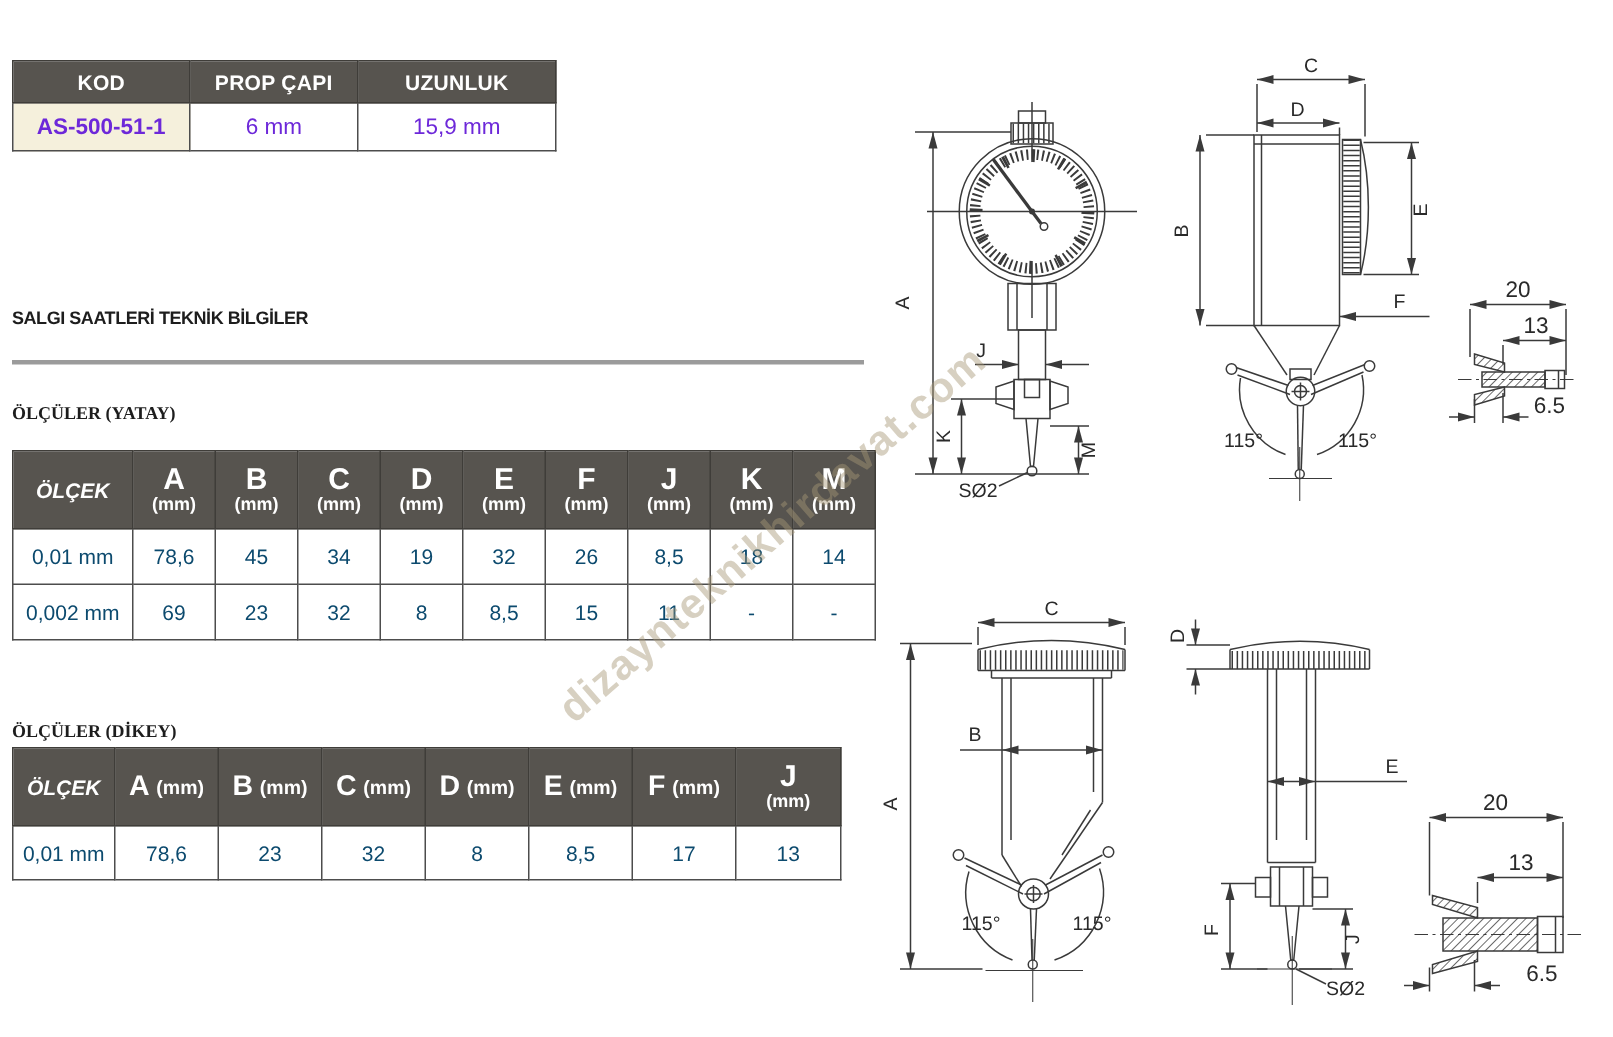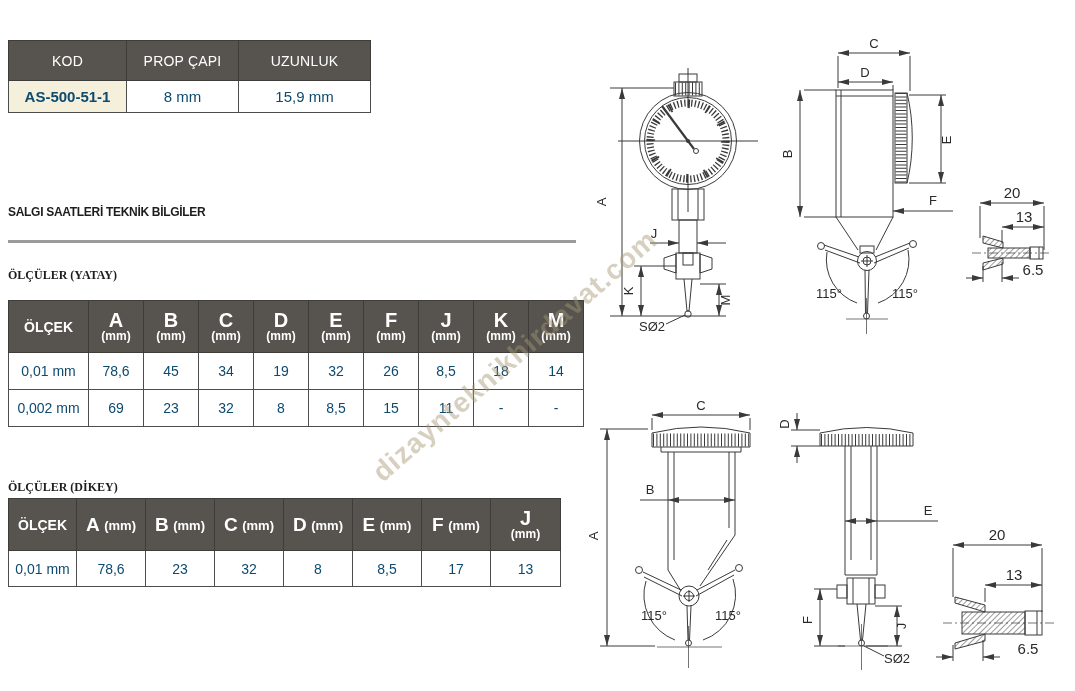--- a/index.html
+++ b/index.html
@@ -2,34 +2,34 @@
 <html><head>
 <meta charset="utf-8">
 <style>
   * { margin:0; padding:0; box-sizing:border-box; }
   html,body { width:1075px; height:691px; background:#fff; font-family:"Liberation Sans", sans-serif; overflow:hidden; position:relative; }
   .abs { position:absolute; }
 
   
   table { border-collapse:collapse; table-layout:fixed; }
   .kod-table { left:8px; top:40px; width:362px; z-index:1; }
-  .kod-table th { background:#57544f; color:#fff; font-size:14px; font-weight:normal; height:40px; border:1px solid #3f3d39; border-left:1px solid #7d7a74; letter-spacing:.2px; }
+  .kod-table th { background:#57544f; color:#fff; font-size:14px; font-weight:bold; height:28px; border:1px solid #3f3d39; border-left:1px solid #7d7a74; letter-spacing:.2px; }
   .kod-table th:first-child { border-left:1px solid #3f3d39; }
-  .kod-table td { font-size:15px; text-align:center; height:32px; border:1px solid #4d4d4d; color:#0c4a6e; }
+  .kod-table td { font-size:15px; text-align:center; height:32px; border:1px solid #4d4d4d; color:#6d28d9; }
   .kod-table td.kod { background:#f5f0dc; font-weight:bold; }
   .kod-table tr.alt td:not(.kod) { background:#ececec; }
 
   
   .main-title { left:8px; top:205px; font-size:12px; font-weight:bold; color:#1d1d1d; letter-spacing:-0.3px; z-index:1; }
   .rule { left:8px; top:240px; width:568px; height:3px; background:#9b9b9b; z-index:1; }
   .sub-label { font-size:12px; font-weight:bold; color:#1d1d1d; z-index:1;font-family:Liberation Serif, serif; }
 
   
   .dim-table th { background:#57544f; color:#fff; border:1px solid #3f3d39; border-left:1px solid #7d7a74; font-weight:bold; }
-  .dim-table th:first-child { border-left:1px solid #3f3d39; }
+  .dim-table th:first-child { border-left:1px solid #3f3d39;font-style:italic; }
   .dim-table td { font-size:14px; text-align:center; border:1px solid #4d4d4d; color:#0c4a6e; background:#fff; }
   .yatay { left:8px; top:300px; width:576px; z-index:1; }
   .yatay th { height:52px; font-size:14px; }
   .yatay td { height:37px; }
   .dikey { left:8px; top:498px; width:552px; z-index:1; }
   .dikey th { height:52px; }
   .dikey td { height:36px; }
   .big-letter { font-size:20px; line-height:20px; display:block; }
   .unit-small { font-size:12px; display:block; line-height:13px; }
   .inline-letter { font-size:19px; vertical-align:middle; }
@@ -57,21 +57,21 @@
       <col style="width:132px">
     </colgroup>
   <tbody>
       <tr>
     <th>KOD</th>
     <th>PROP ÇAPI</th>
     <th>UZUNLUK</th>
   </tr>
   <tr>
     <td class="kod">AS-500-51-1</td>
-    <td>8 mm</td>
+    <td>6 mm</td>
     <td>15,9 mm</td>
   </tr>
 </tbody>
   </table>
 
 <div class="abs main-title">SALGI SAATLERİ TEKNİK BİLGİLER</div>
 <div class="abs rule"></div>
 <div class="abs sub-label" style="left:8px;top:268px;">ÖLÇÜLER (YATAY)</div>
 
 <table class="abs dim-table yatay">

